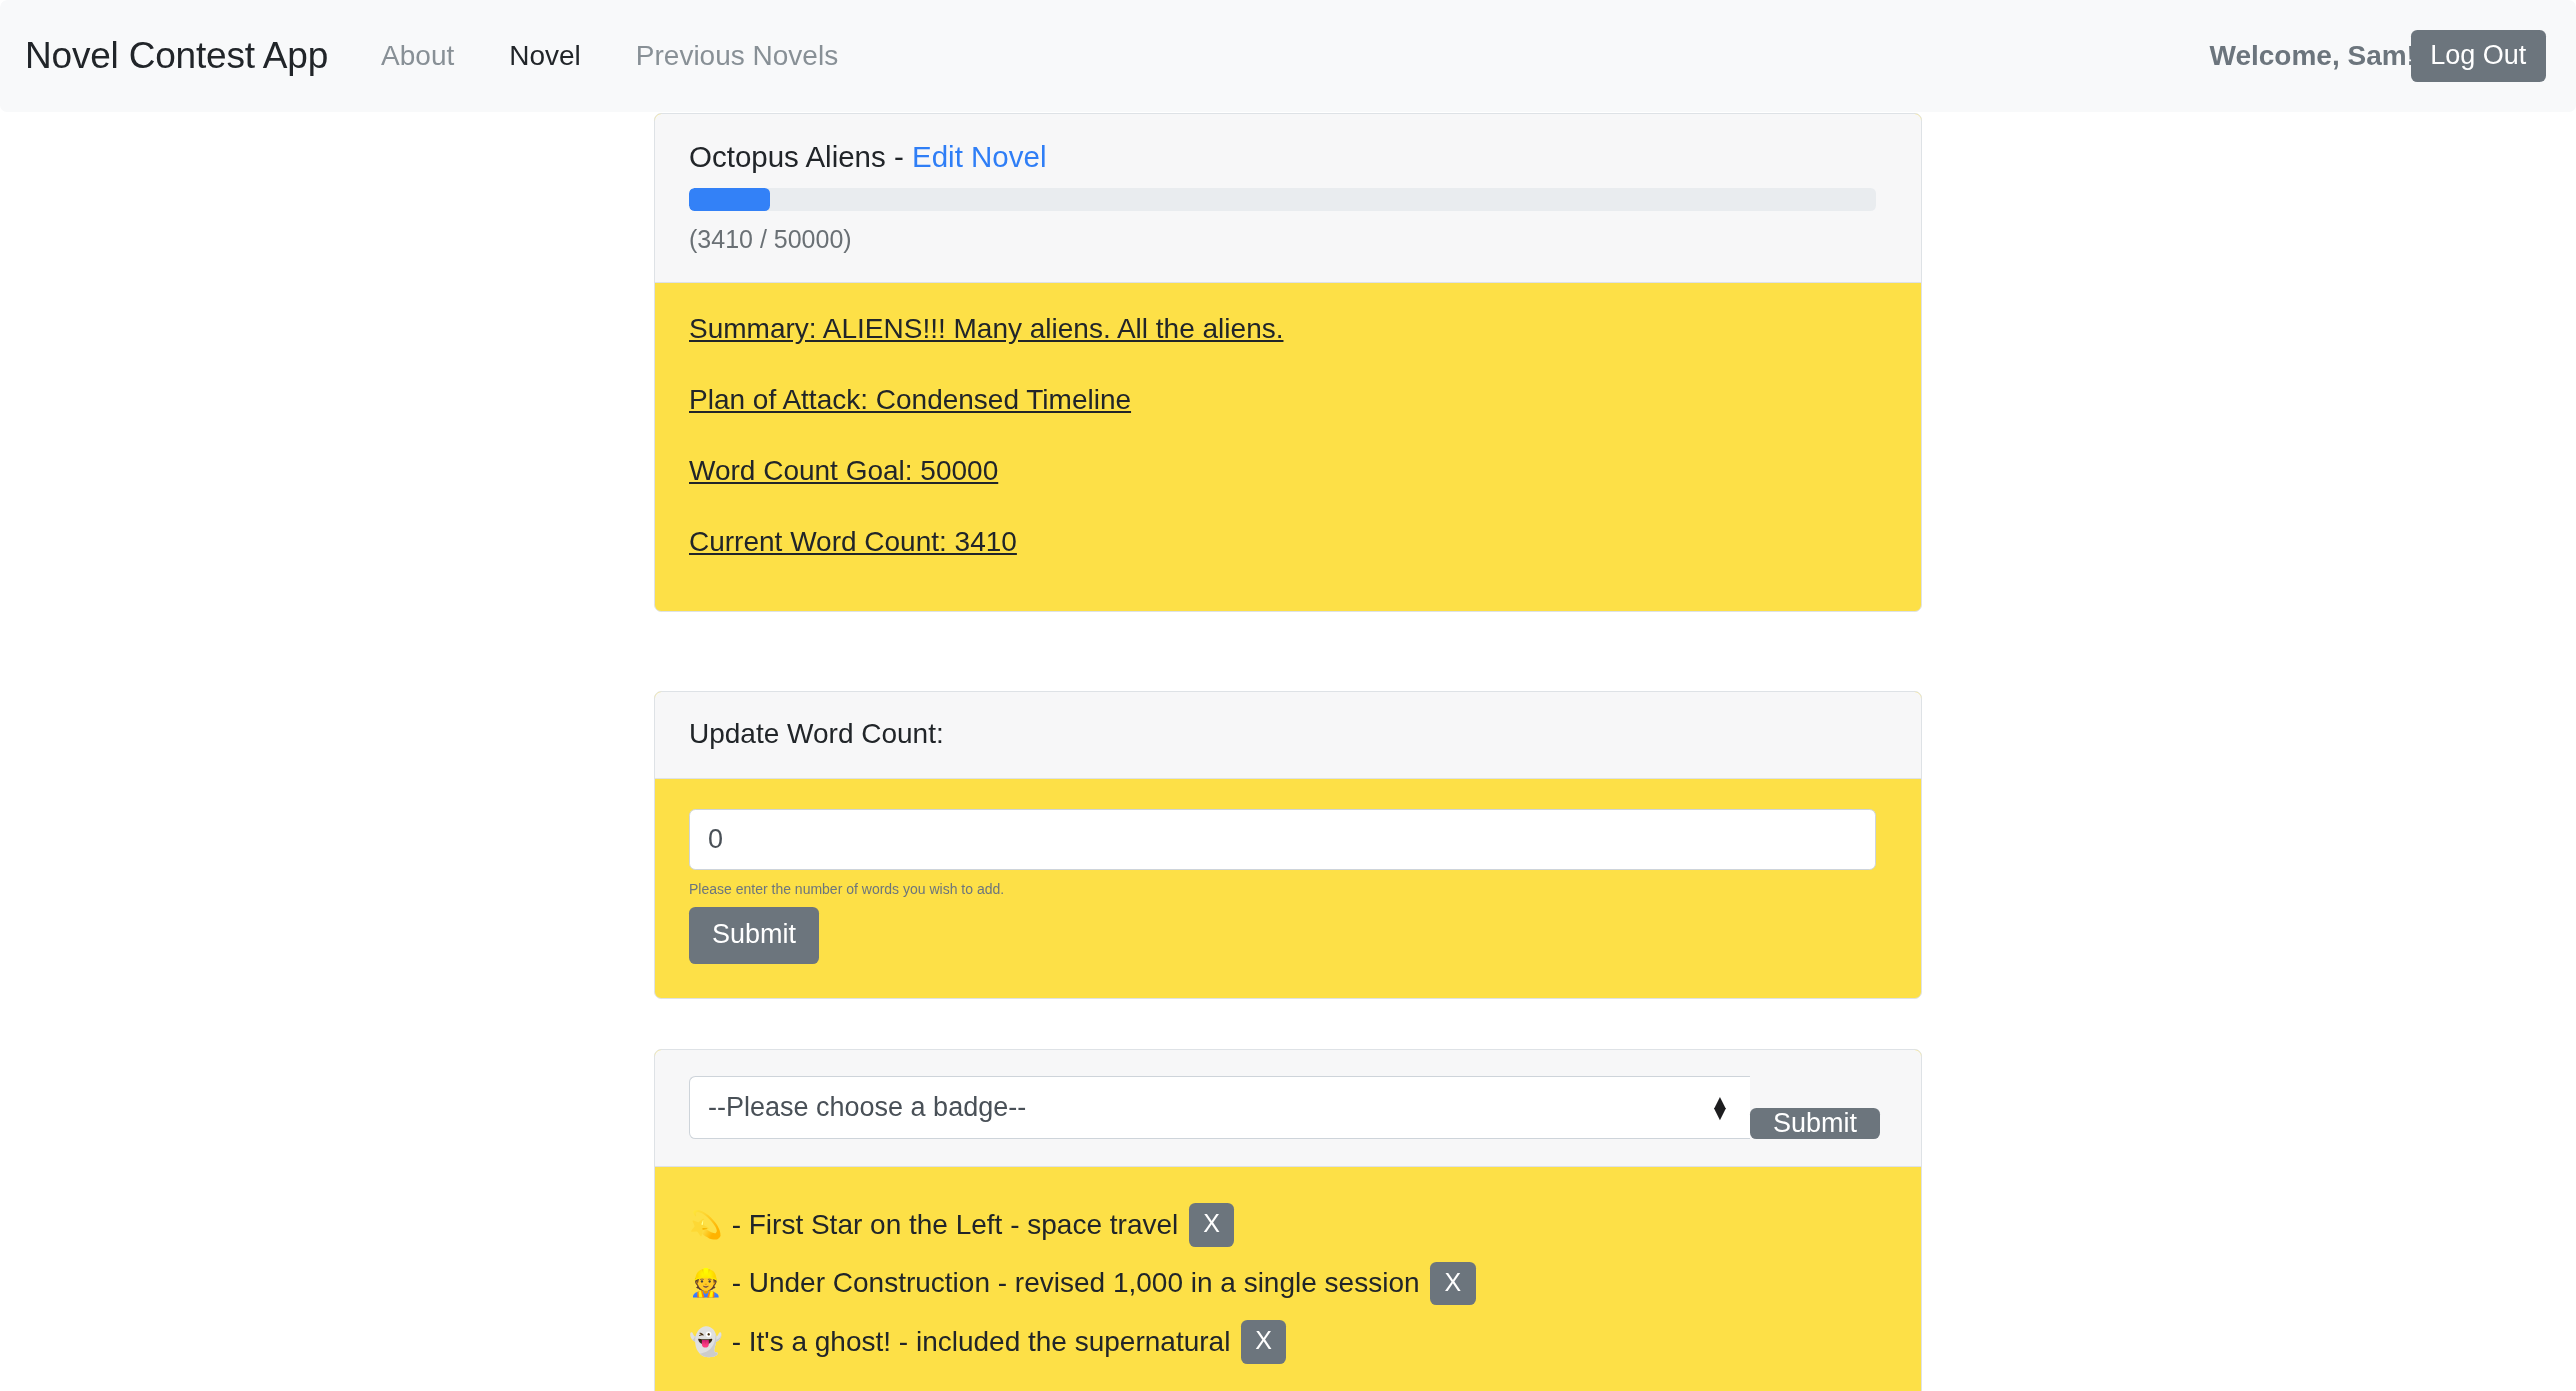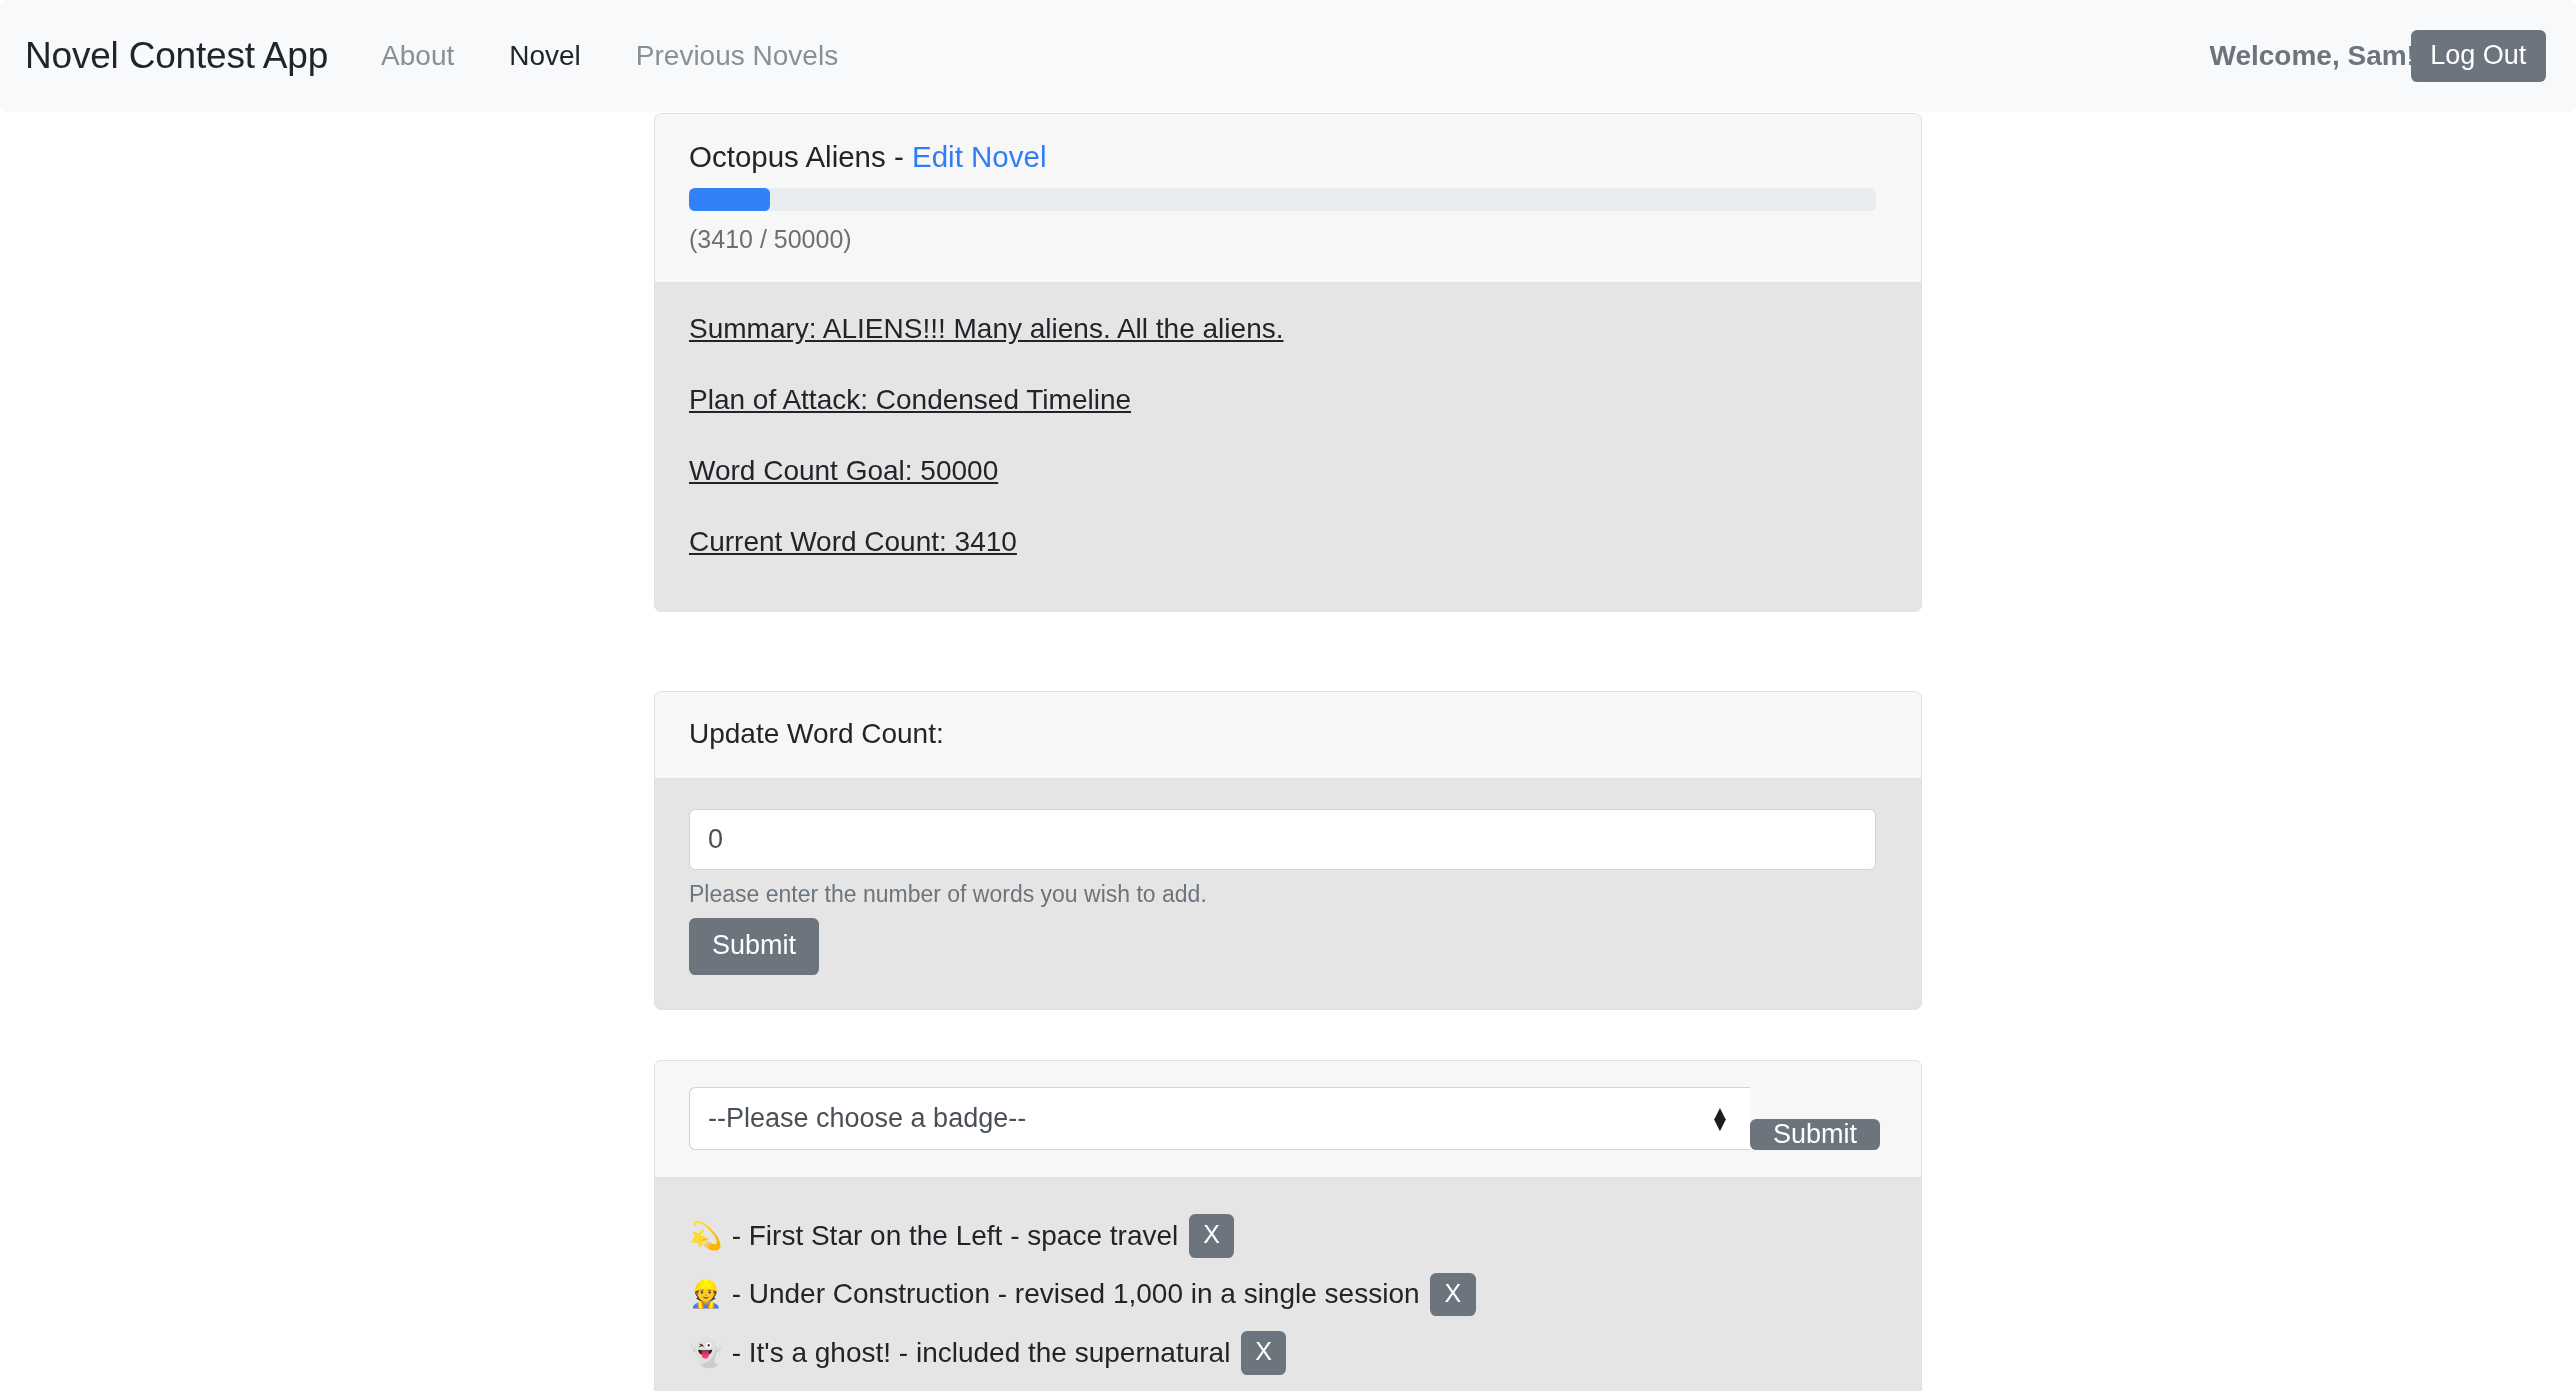--- a/index.html
+++ b/index.html
@@ -69,21 +69,21 @@
     white-space: nowrap;
   }
 
   
   .content {
     padding-top: 0px;
   }
   .card {
     width: 1268px;
     margin: 0 auto;
-    background: #e5e5e5;
+    background: #fde047;
     border: 0.9px solid #dee2e6;
     border-radius: 7.2px;
   }
   .card.novel-card { margin-top: 0.9px; }
   .card.update-card { margin-top: 79px; }
   .card.badge-card { margin-top: 50px; }
 
   .card-header {
     background: #f7f7f8;
     border-bottom: 0.9px solid #dee2e6;
@@ -144,21 +144,21 @@
     border: 0.9px solid #ced4da;
     border-radius: 6.3px;
     font-size: 27px;
     color: #495057;
     padding: 0 18px;
     font-family: "Liberation Sans", sans-serif;
     background: #ffffff;
     outline: none;
   }
   .help-text {
-    font-size: 23px;
+    font-size: 14px;
     color: #6c757d;
     margin-top: 11.6px;
   }
   .submit-btn {
     display: inline-block;
     margin-top: 9.8px;
     background: #6c757d;
     color: #ffffff;
     font-size: 27px;
     border: none;

